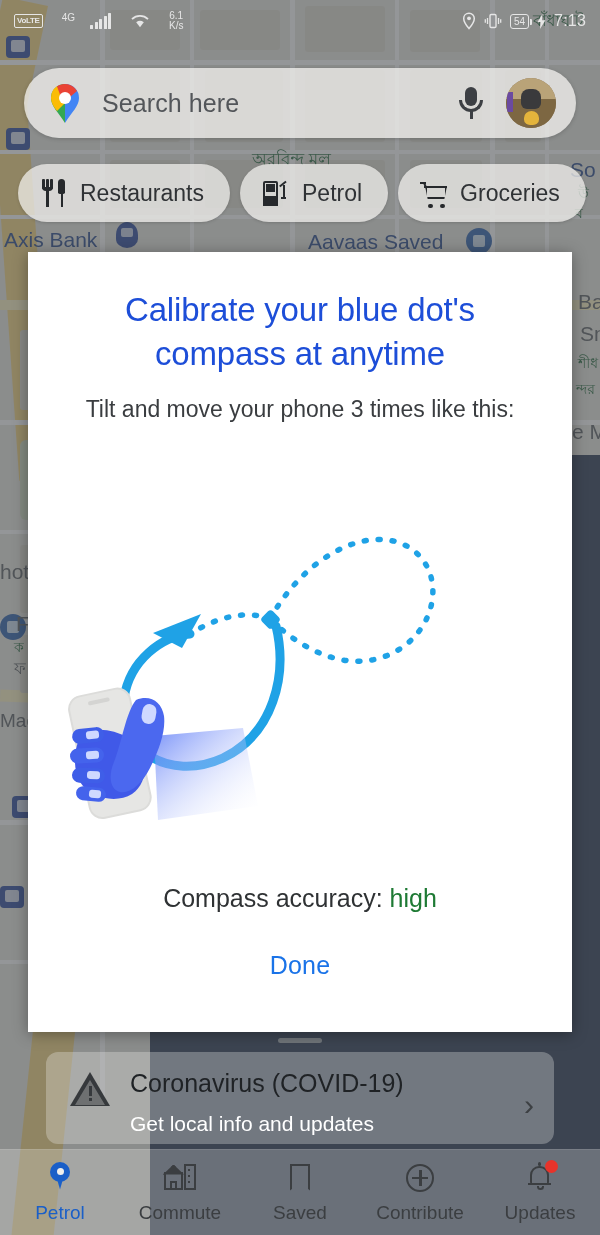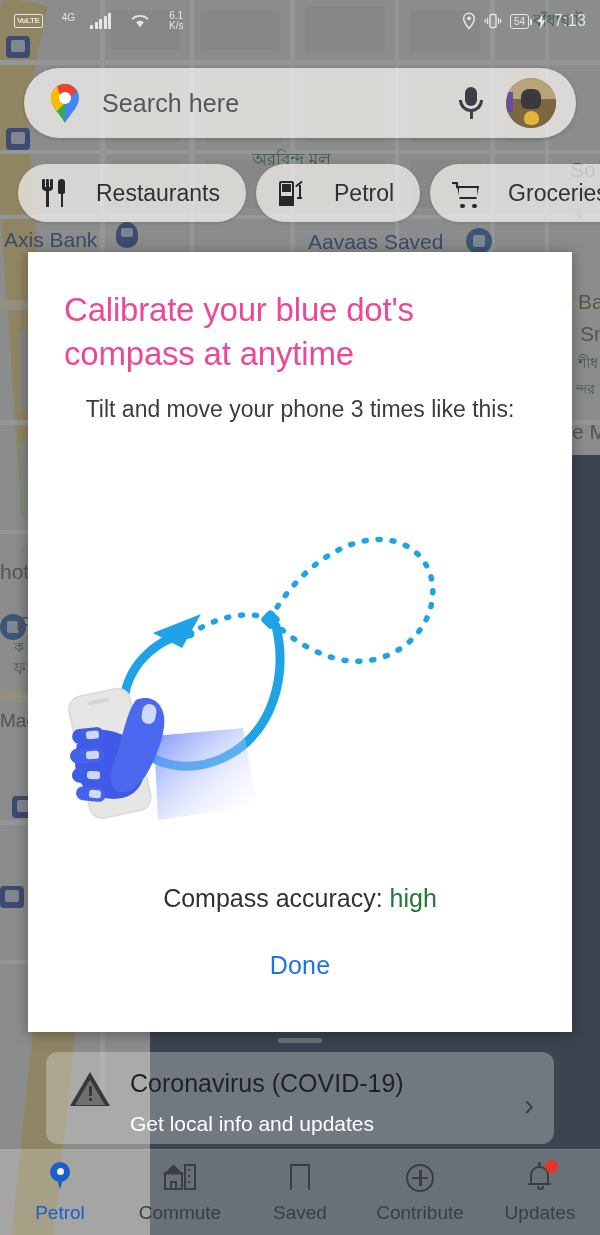--- a/index.html
+++ b/index.html
@@ -164,21 +164,21 @@
     display: flex; gap: 10px;
     z-index: 20;
   }
   .chip {
     height: 58px;
     background: rgba(244,243,240,0.72);
     border-radius: 29px;
     display: flex; align-items: center;
     padding: 0 26px 0 22px;
     box-shadow: 0 1px 3px rgba(0,0,0,0.15);
-    gap: 28px;
+    gap: 12px;
   }
   .chip-label { font-size: 23px; color: #2f3235; white-space: nowrap; }
   .chip-icon { width: 28px; height: 30px; position: relative; }
 
   
   .ic-rest .fork-a,.ic-rest .fork-b,.ic-rest .fork-c{
     position:absolute;width:2.6px;height:10px;background:#26292c;top:1px;border-radius:1px;}
   .ic-rest .fork-a{left:2px;} .ic-rest .fork-b{left:6.2px;} .ic-rest .fork-c{left:10.4px;}
   .ic-rest .fork-base{position:absolute;left:2px;top:9px;width:11px;height:4px;background:#26292c;border-radius:0 0 4px 4px;}
   .ic-rest .fork-stem{position:absolute;left:6.2px;top:12px;width:2.6px;height:17px;background:#26292c;}
@@ -209,22 +209,22 @@
     width: 544px; height: 780px;
     background: #ffffff;
     z-index: 40;
     box-shadow: 0 2px 14px rgba(0,0,0,0.35);
     display: flex; flex-direction: column;
     padding: 36px 30px 0;
   }
   #dialog-title {
     font-size: 33px;
     line-height: 1.33;
-    color: #ec4899;
-    text-align: left;
+    color: #1d4ed8;
+    text-align: center;
     font-weight: 400;
     letter-spacing: -0.2px;
     padding: 0 6px;
   }
   #dialog-subtitle {
     margin-top: 18px;
     font-size: 23px;
     line-height: 1.33;
     color: #3a3d40;
     text-align: center;

